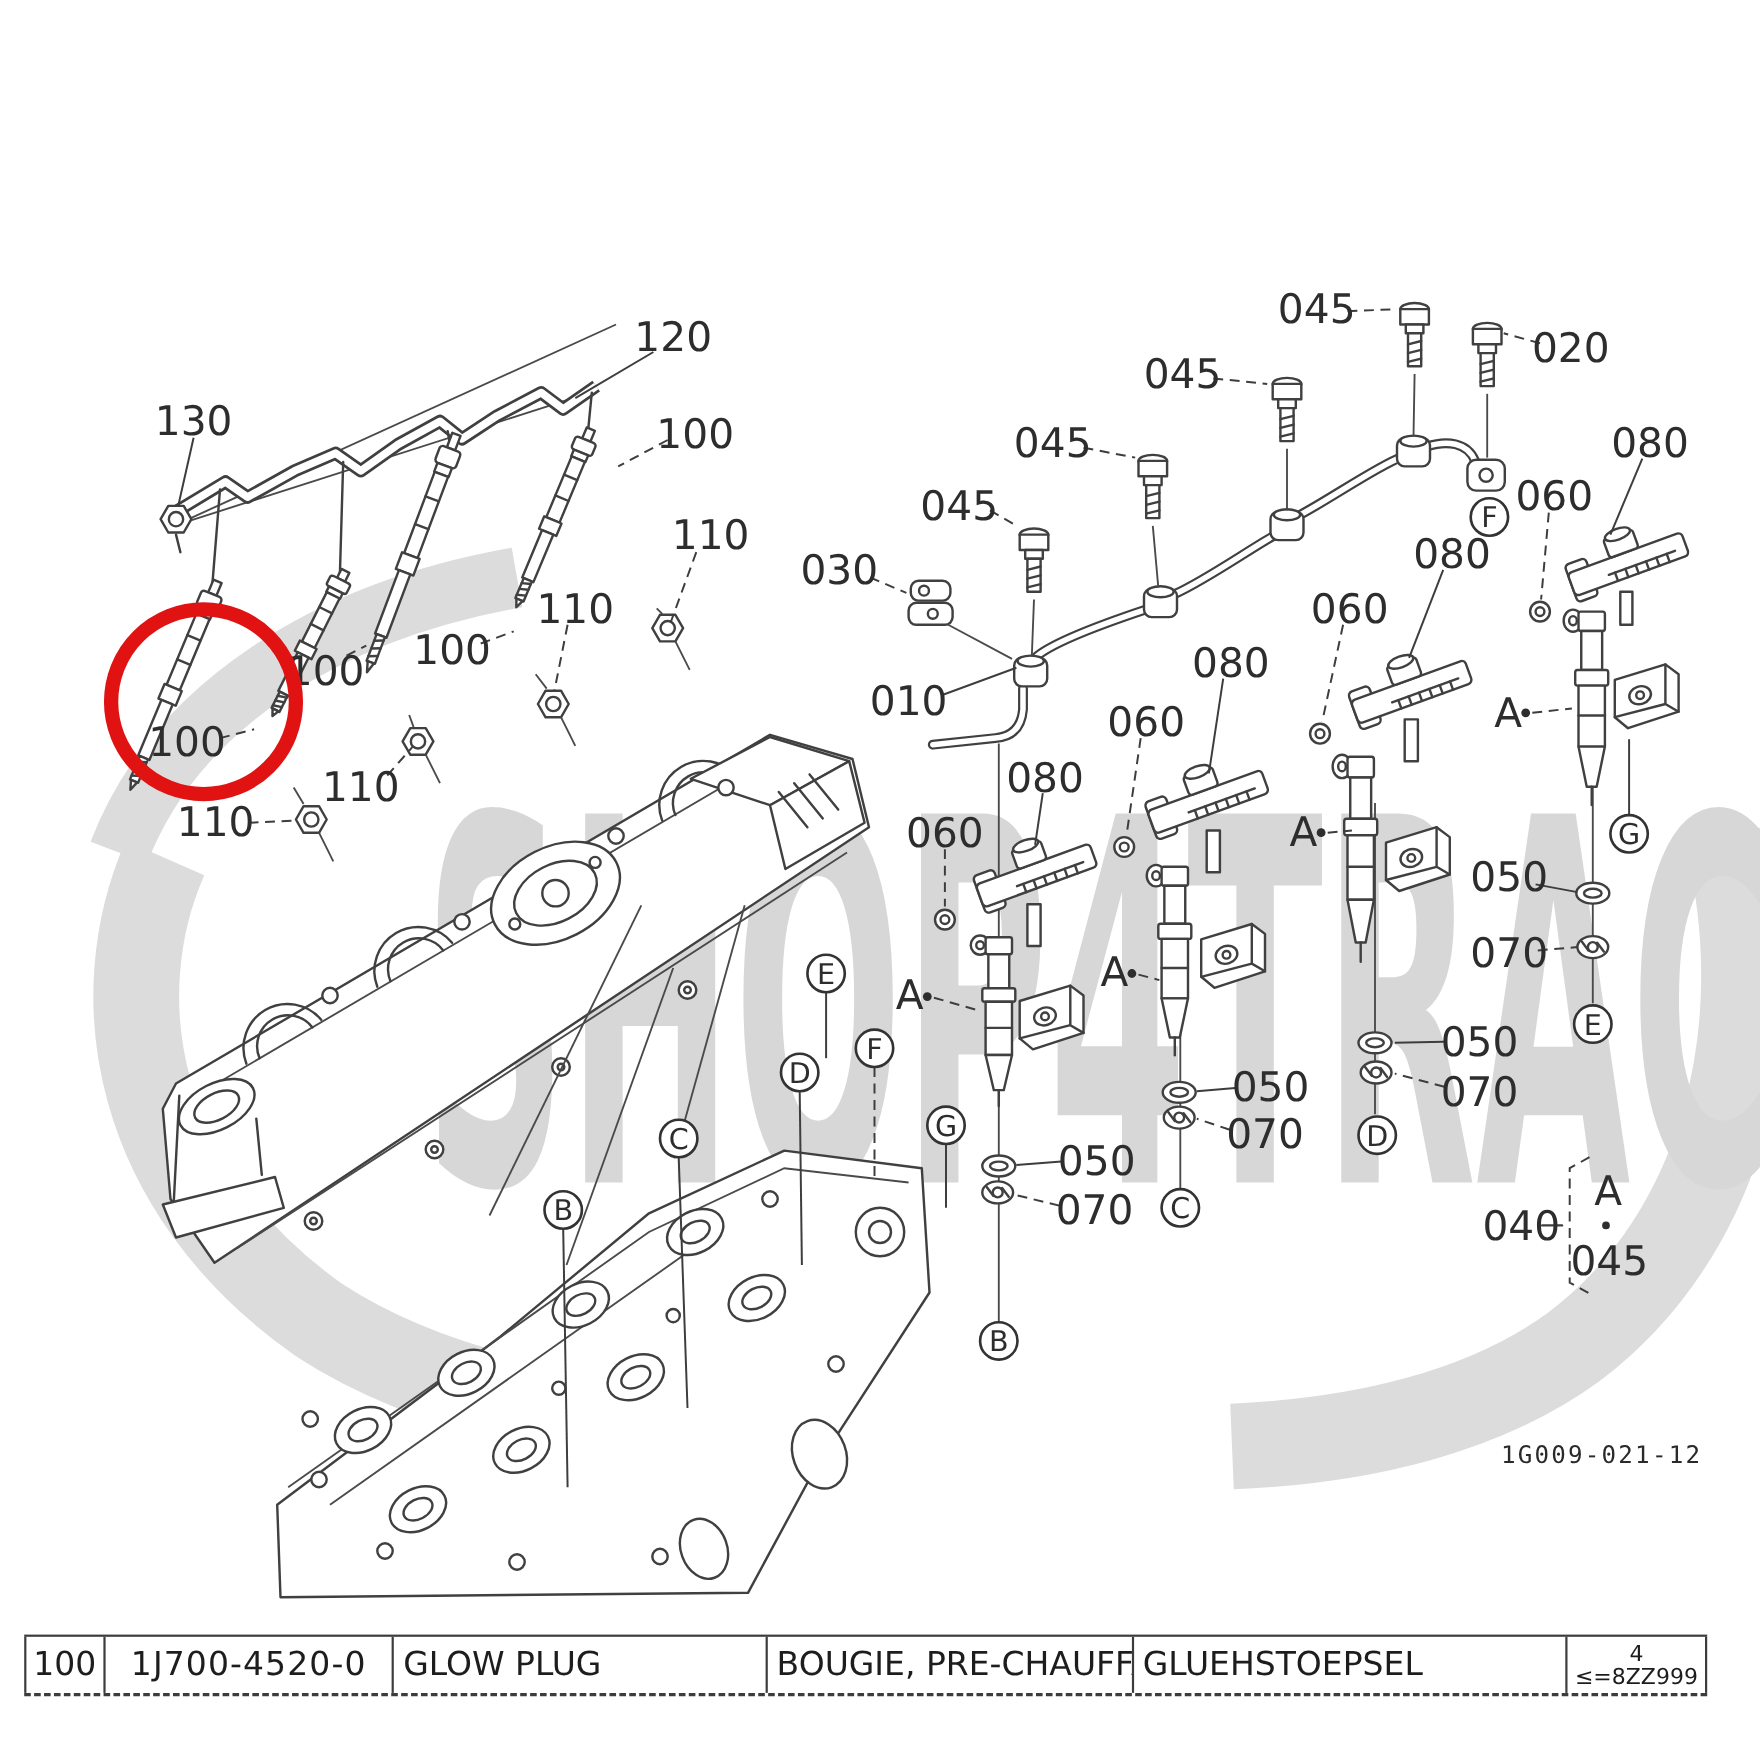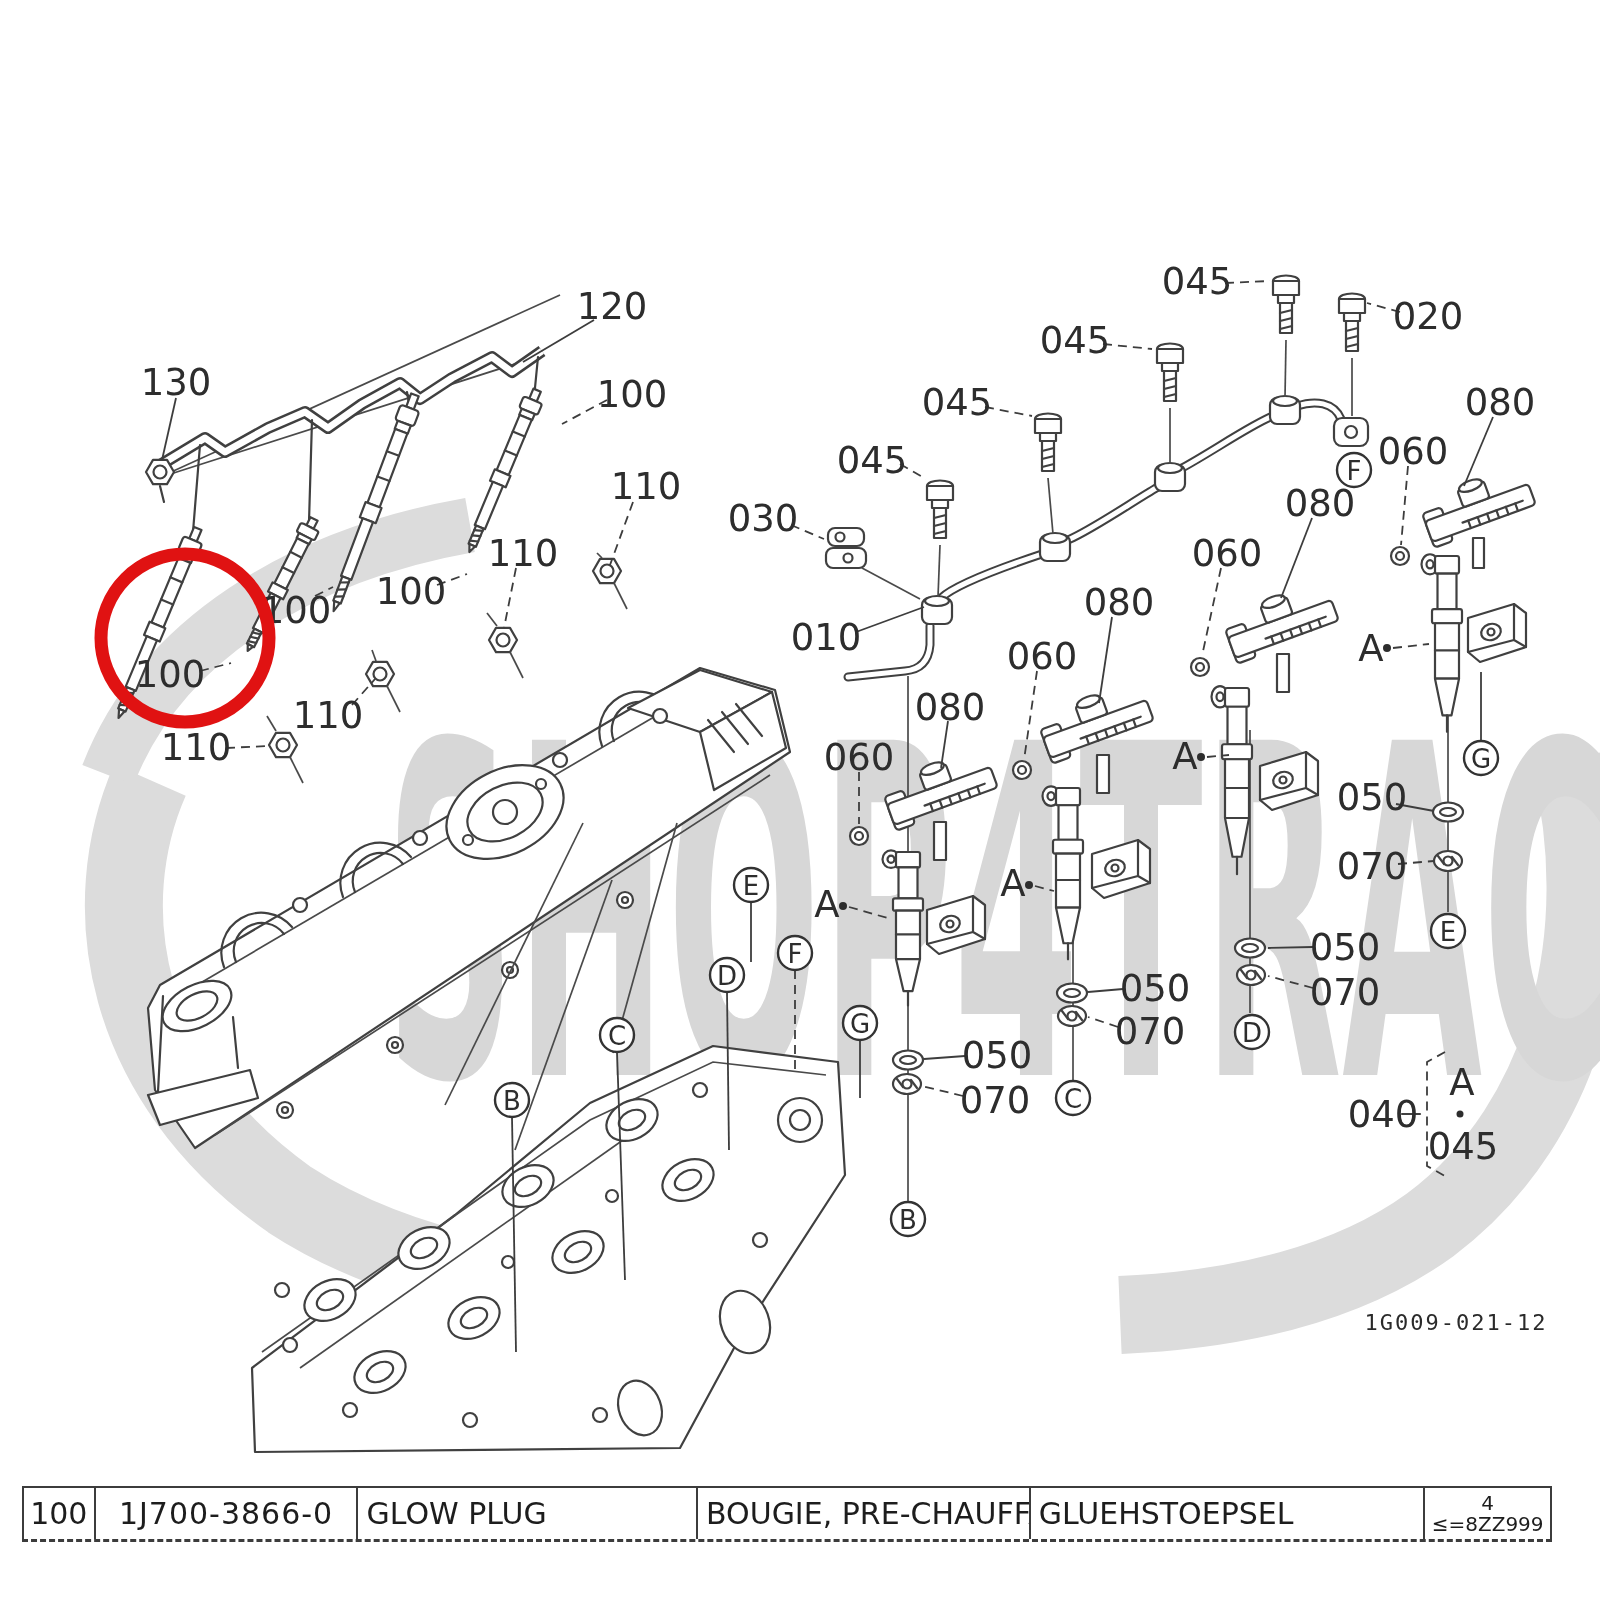--- a/index.html
+++ b/index.html
@@ -473,21 +473,21 @@
         </g>
       </g>
 
   <circle id="highlight-circle" fill="none" cx="185" cy="638" r="84" stroke="#e01212" stroke-width="13"></circle>
 
   <text id="figure-code" class="figcode" x="1456" y="1330" text-anchor="middle">1G009-021-12</text>
 </svg>
 
 <div class="parts-table">
   <div class="pt-cell c-ref">100</div>
-  <div class="pt-cell c-pn">1J700-3866-0</div>
+  <div class="pt-cell c-pn">1J700-4520-0</div>
   <div class="pt-cell c-en">GLOW PLUG</div>
   <div class="pt-cell c-fr">BOUGIE, PRE-CHAUFFAGE</div>
   <div class="pt-cell c-de">GLUEHSTOEPSEL</div>
   <div class="pt-cell c-qty">
     <span>4</span>
     <span>≤=8ZZ999</span>
   </div>
 </div>
 
 </div>

